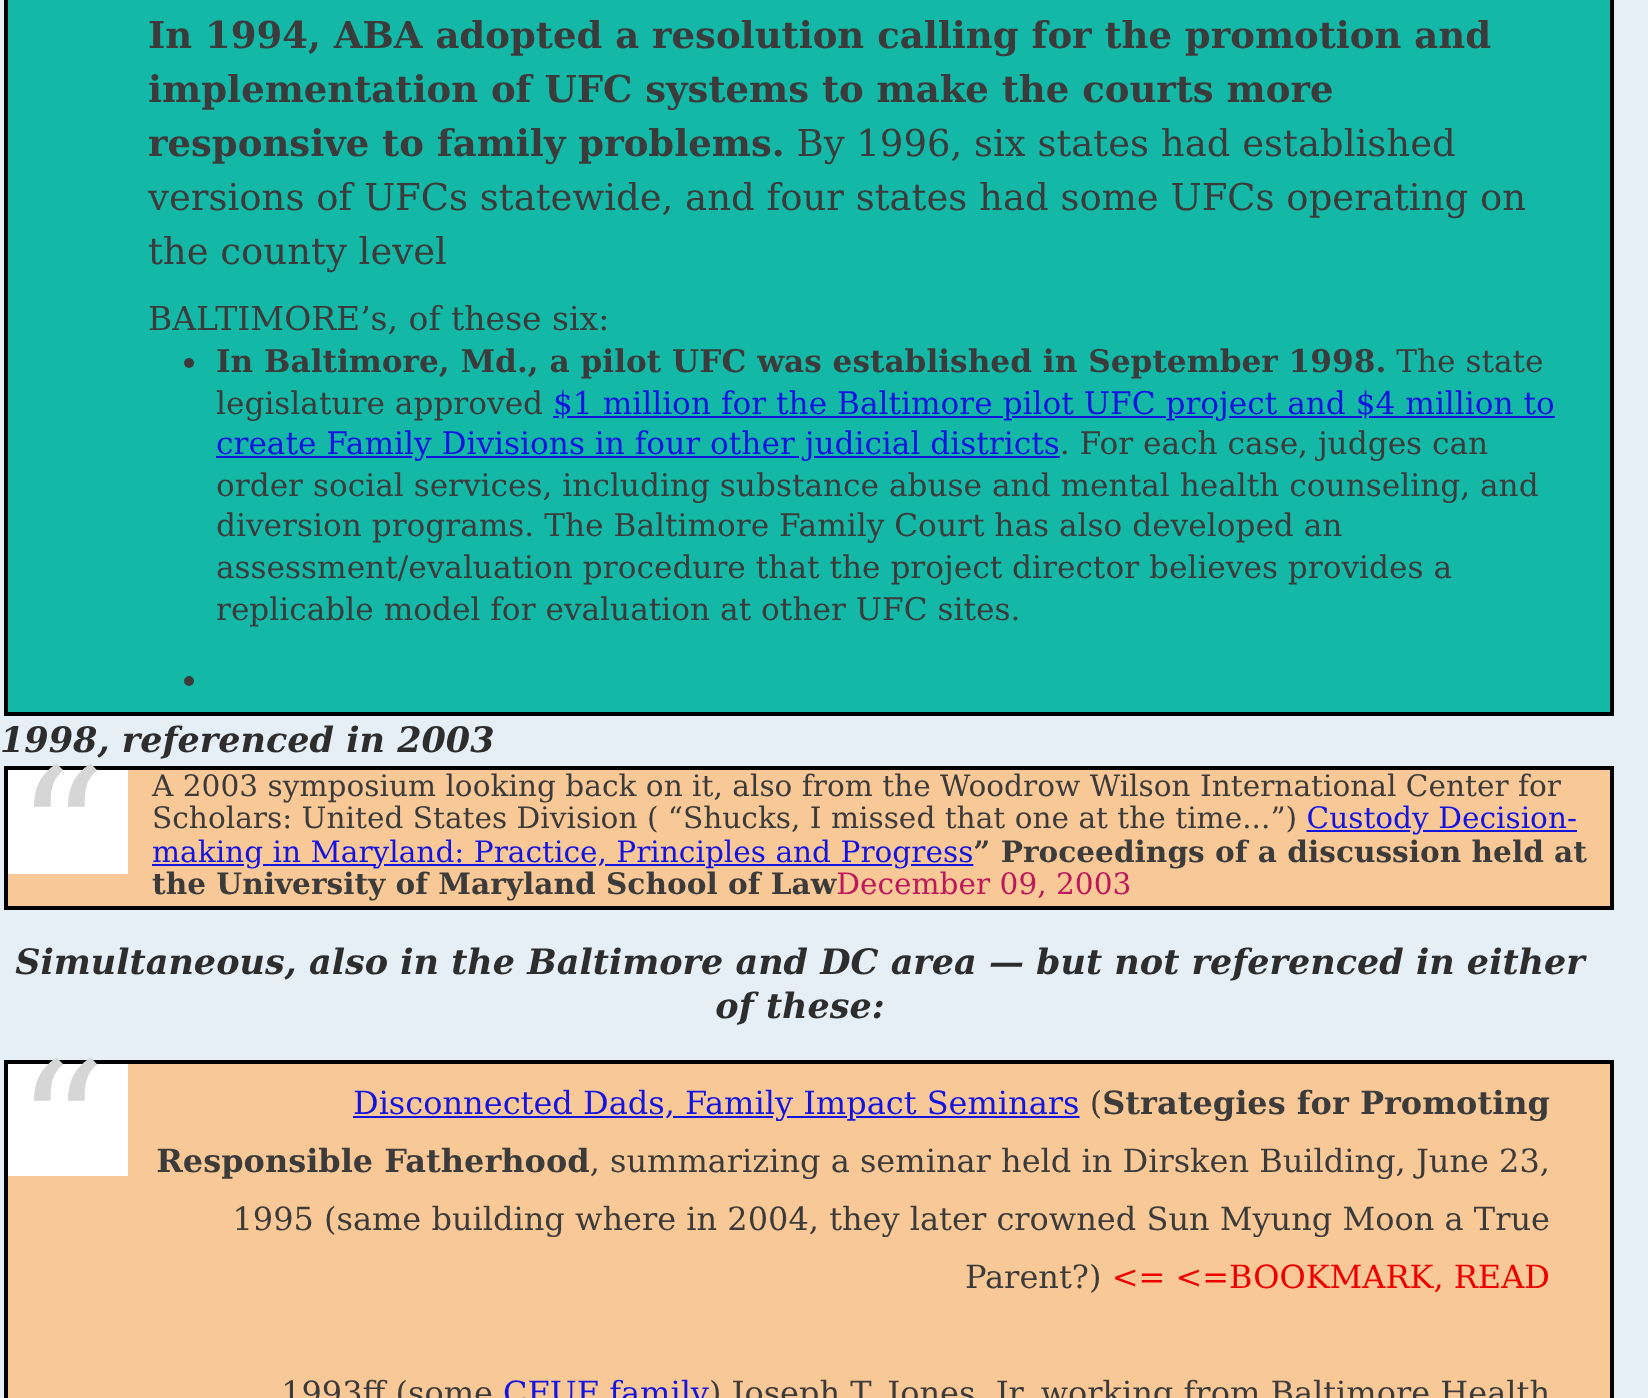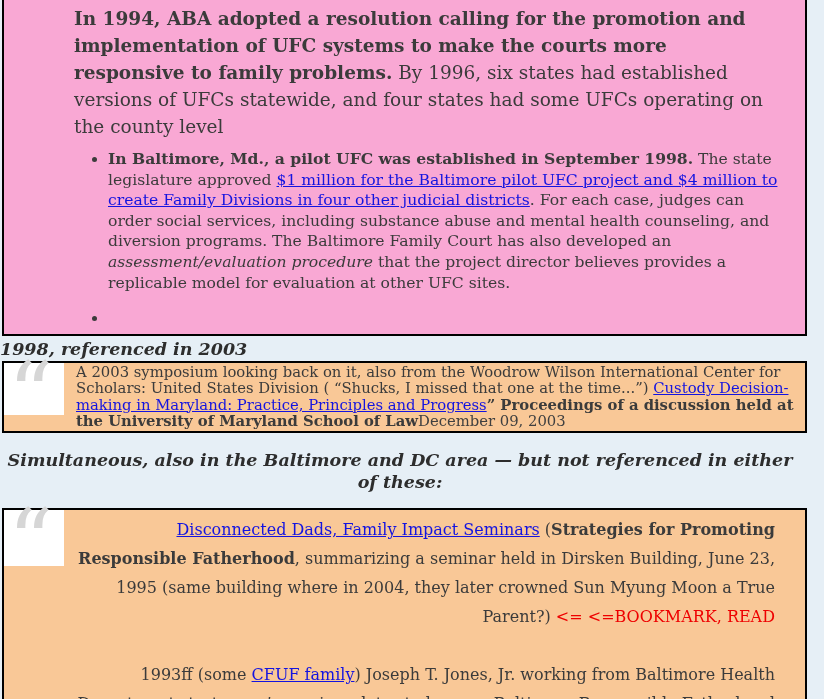--- a/index.html
+++ b/index.html
@@ -3,31 +3,31 @@
 <meta charset="utf-8">
 <style>
   html,body{margin:0;padding:0;}
   body{
     width:824px;height:699px;overflow:hidden;
     background:#e6eff6;
     font-family:"DejaVu Serif","Liberation Serif",serif;
     color:#3b3b3b;
   }
   .bold{font-weight:bold;}
-  .italic{font-style:italic;}
+  .italic{}
   .red{color:#ee0000;}
-  .muted{color:#404040;}
+  .muted{color:#be185d;}
   a.lnk{color:#1414e0;text-decoration:underline;cursor:pointer;}
 
   
   .top-box{
     border:2px solid #000;border-top:0;
     margin:0 17px 0 2px;
     padding:5px 26px 6px 70px;
-    background:#f9a8d4;
+    background:#14b8a6;
   }
   .lead-para{font-size:18.5px;line-height:27px;margin:0 0 9px 0;}
   .intro-line{font-size:16.5px;line-height:21px;margin:0 0 1px 0;}
   .top-box ul{margin:0;padding:0 0 0 34px;font-size:15.6px;line-height:20.6px;}
   .top-box li{margin:0;}
   .top-box li.empty{margin-top:15px;height:20px;}
 
   .h-plain{
     font-size:17.5px;font-weight:bold;color:#2d2d2d;
     margin:3px 0 2px 0;line-height:20px;font-style:italic;
@@ -64,20 +64,21 @@
     padding:5px 30px 9px 2px;
   }
   .qb-dads p{margin:0;text-align:right;}
   .qb-dads p.second{margin-top:29px;}
 </style>
 </head>
 <body>
 
 <div class="top-box">
   <p class="lead-para"><span class="bold">In 1994, ABA adopted a resolution calling for the promotion and implementation of UFC systems to make the courts more responsive to family problems.</span><span class="plain"> By 1996, six states had established versions of UFCs statewide, and four states had some UFCs operating on the county level</span></p>
+  <p class="intro-line">BALTIMORE’s, of these six:</p>
   <ul>
     <li><span class="bold">In Baltimore, Md., a pilot UFC was established in September 1998.</span><span class="plain"> The state legislature approved </span><a class="lnk" href="#">$1 million for the Baltimore pilot UFC project and $4 million to create Family Divisions in four other judicial districts</a><span class="plain">. For each case, judges can order social services, including substance abuse and mental health counseling, and diversion programs. The Baltimore Family Court has also developed an </span><span class="italic">assessment/evaluation procedure</span><span class="plain"> that the project director believes provides a replicable model for evaluation at other UFC sites.</span></li>
     <li class="empty"></li>
   </ul>
 </div>
 
 <h2 class="h-plain">1998, referenced in 2003</h2>
 
 <div class="quote-box qb-symposium">
   <div class="q-square">

